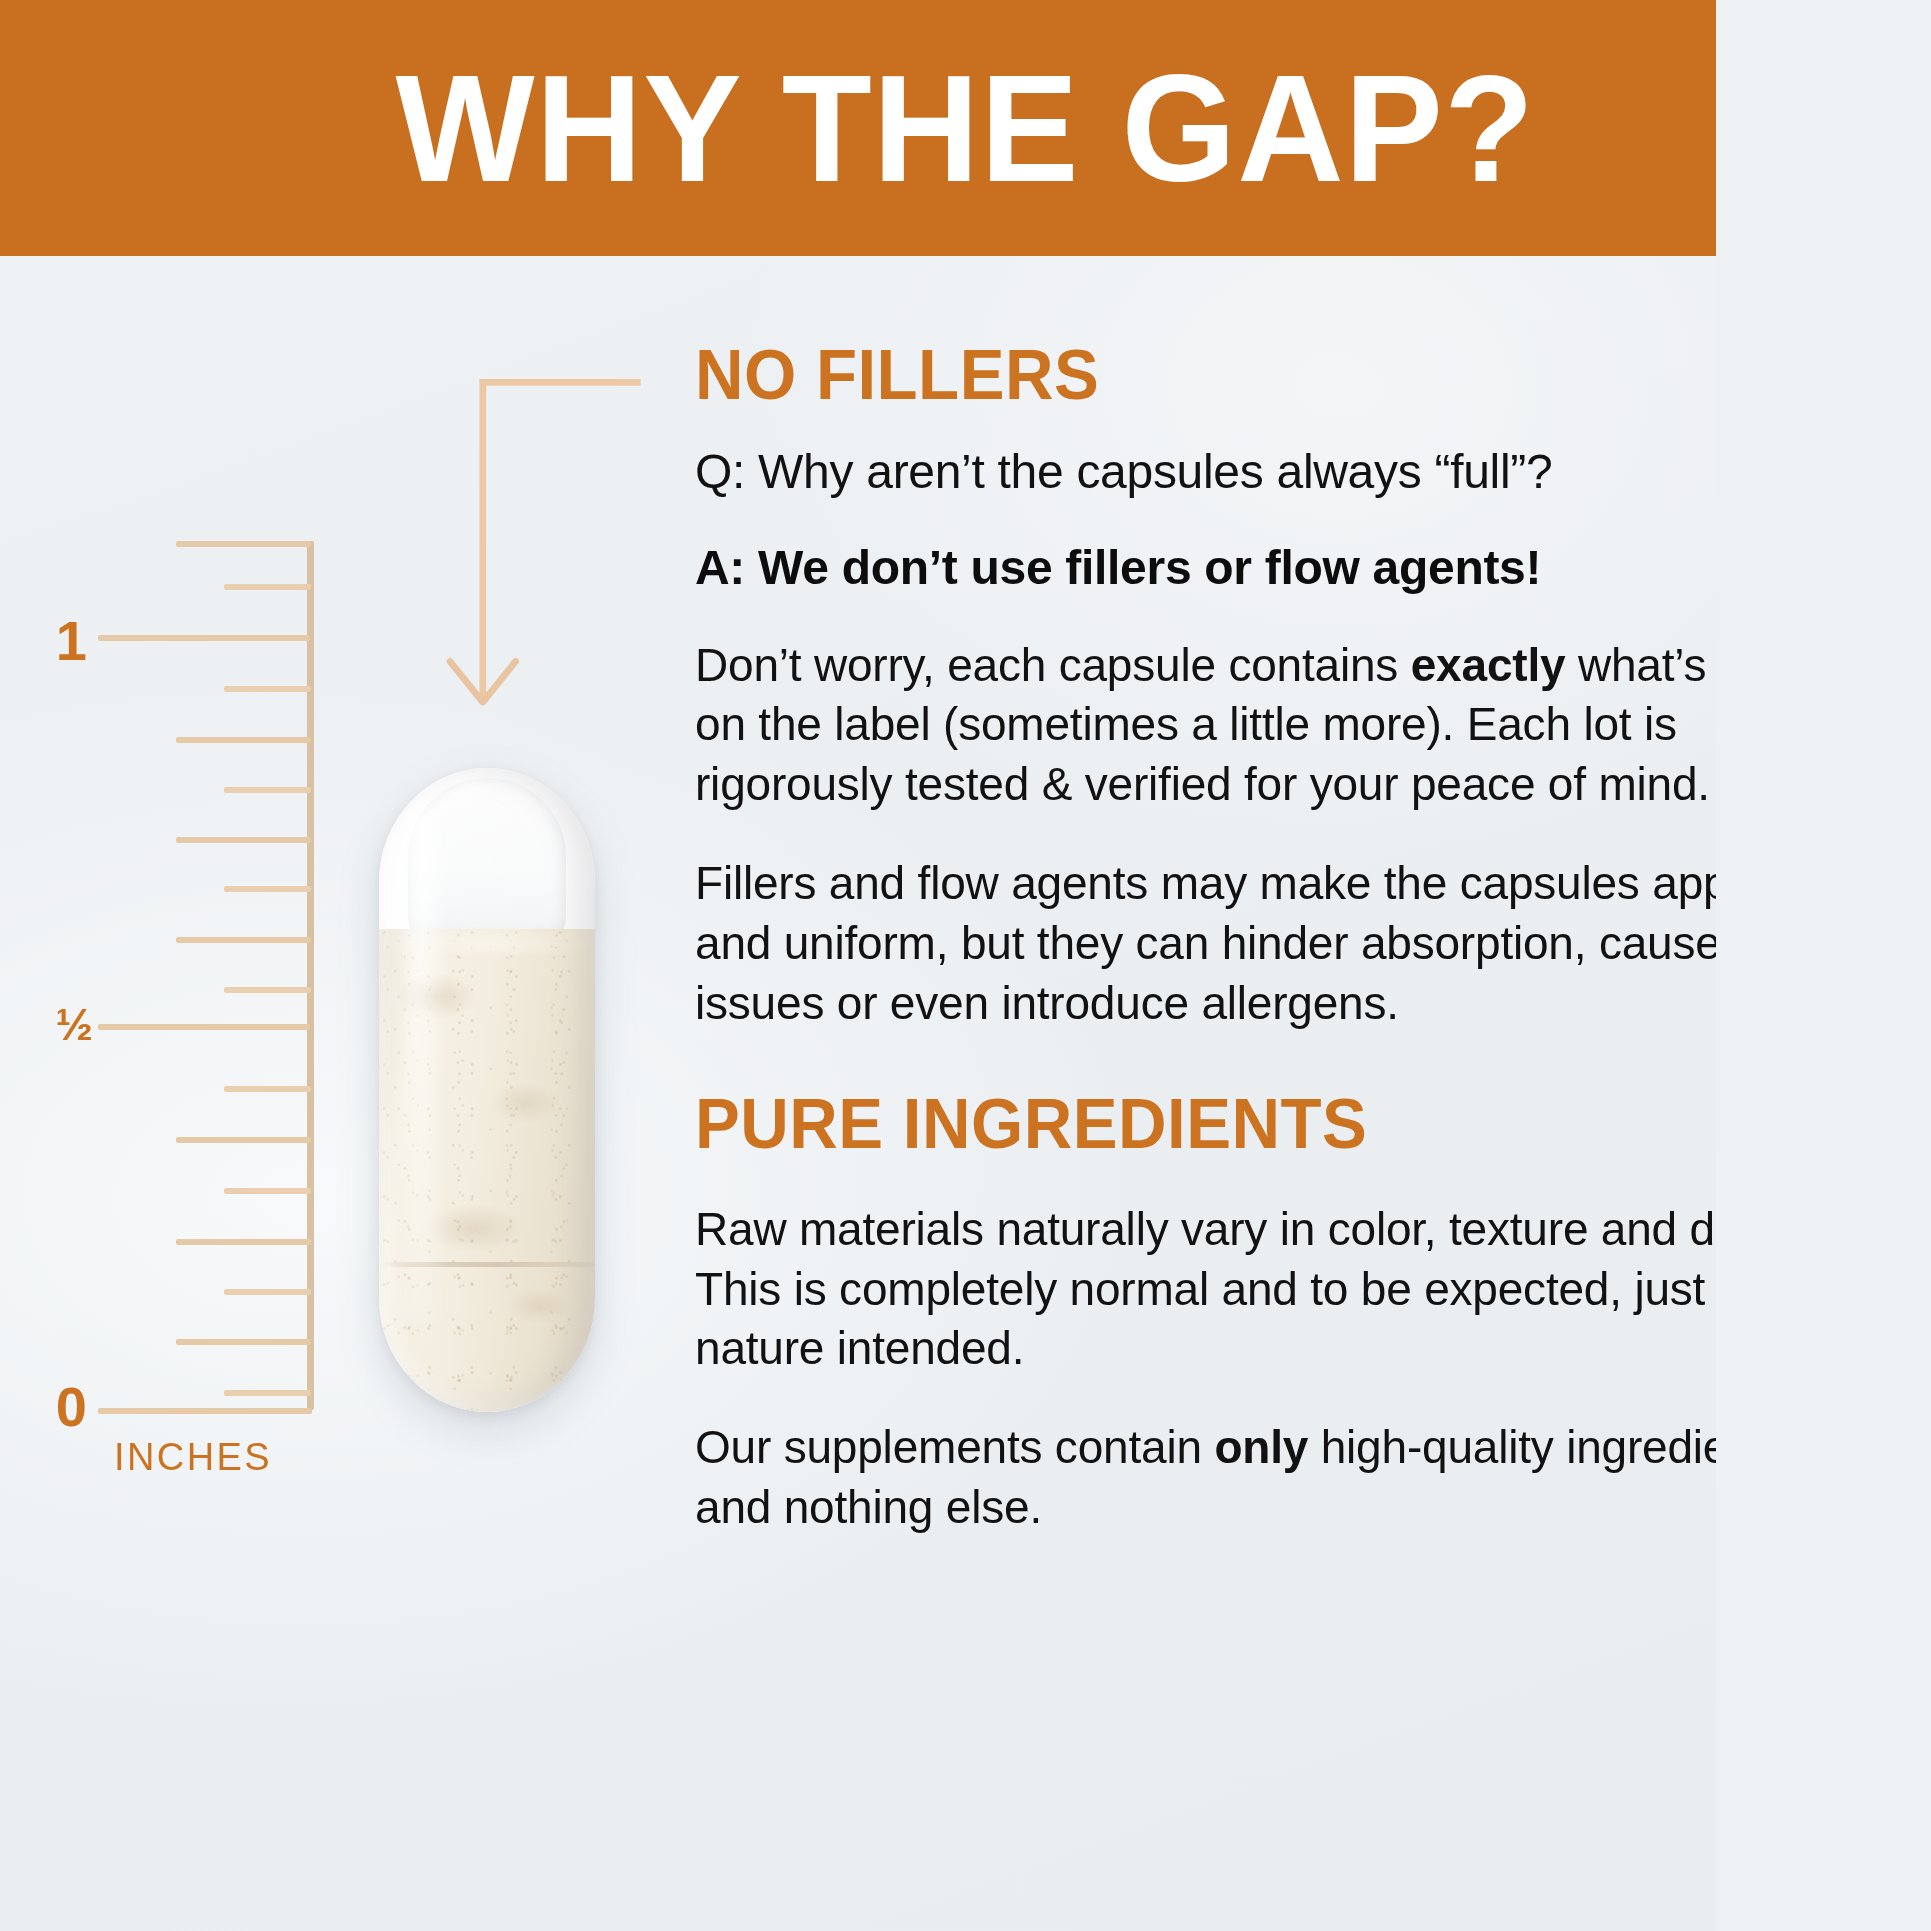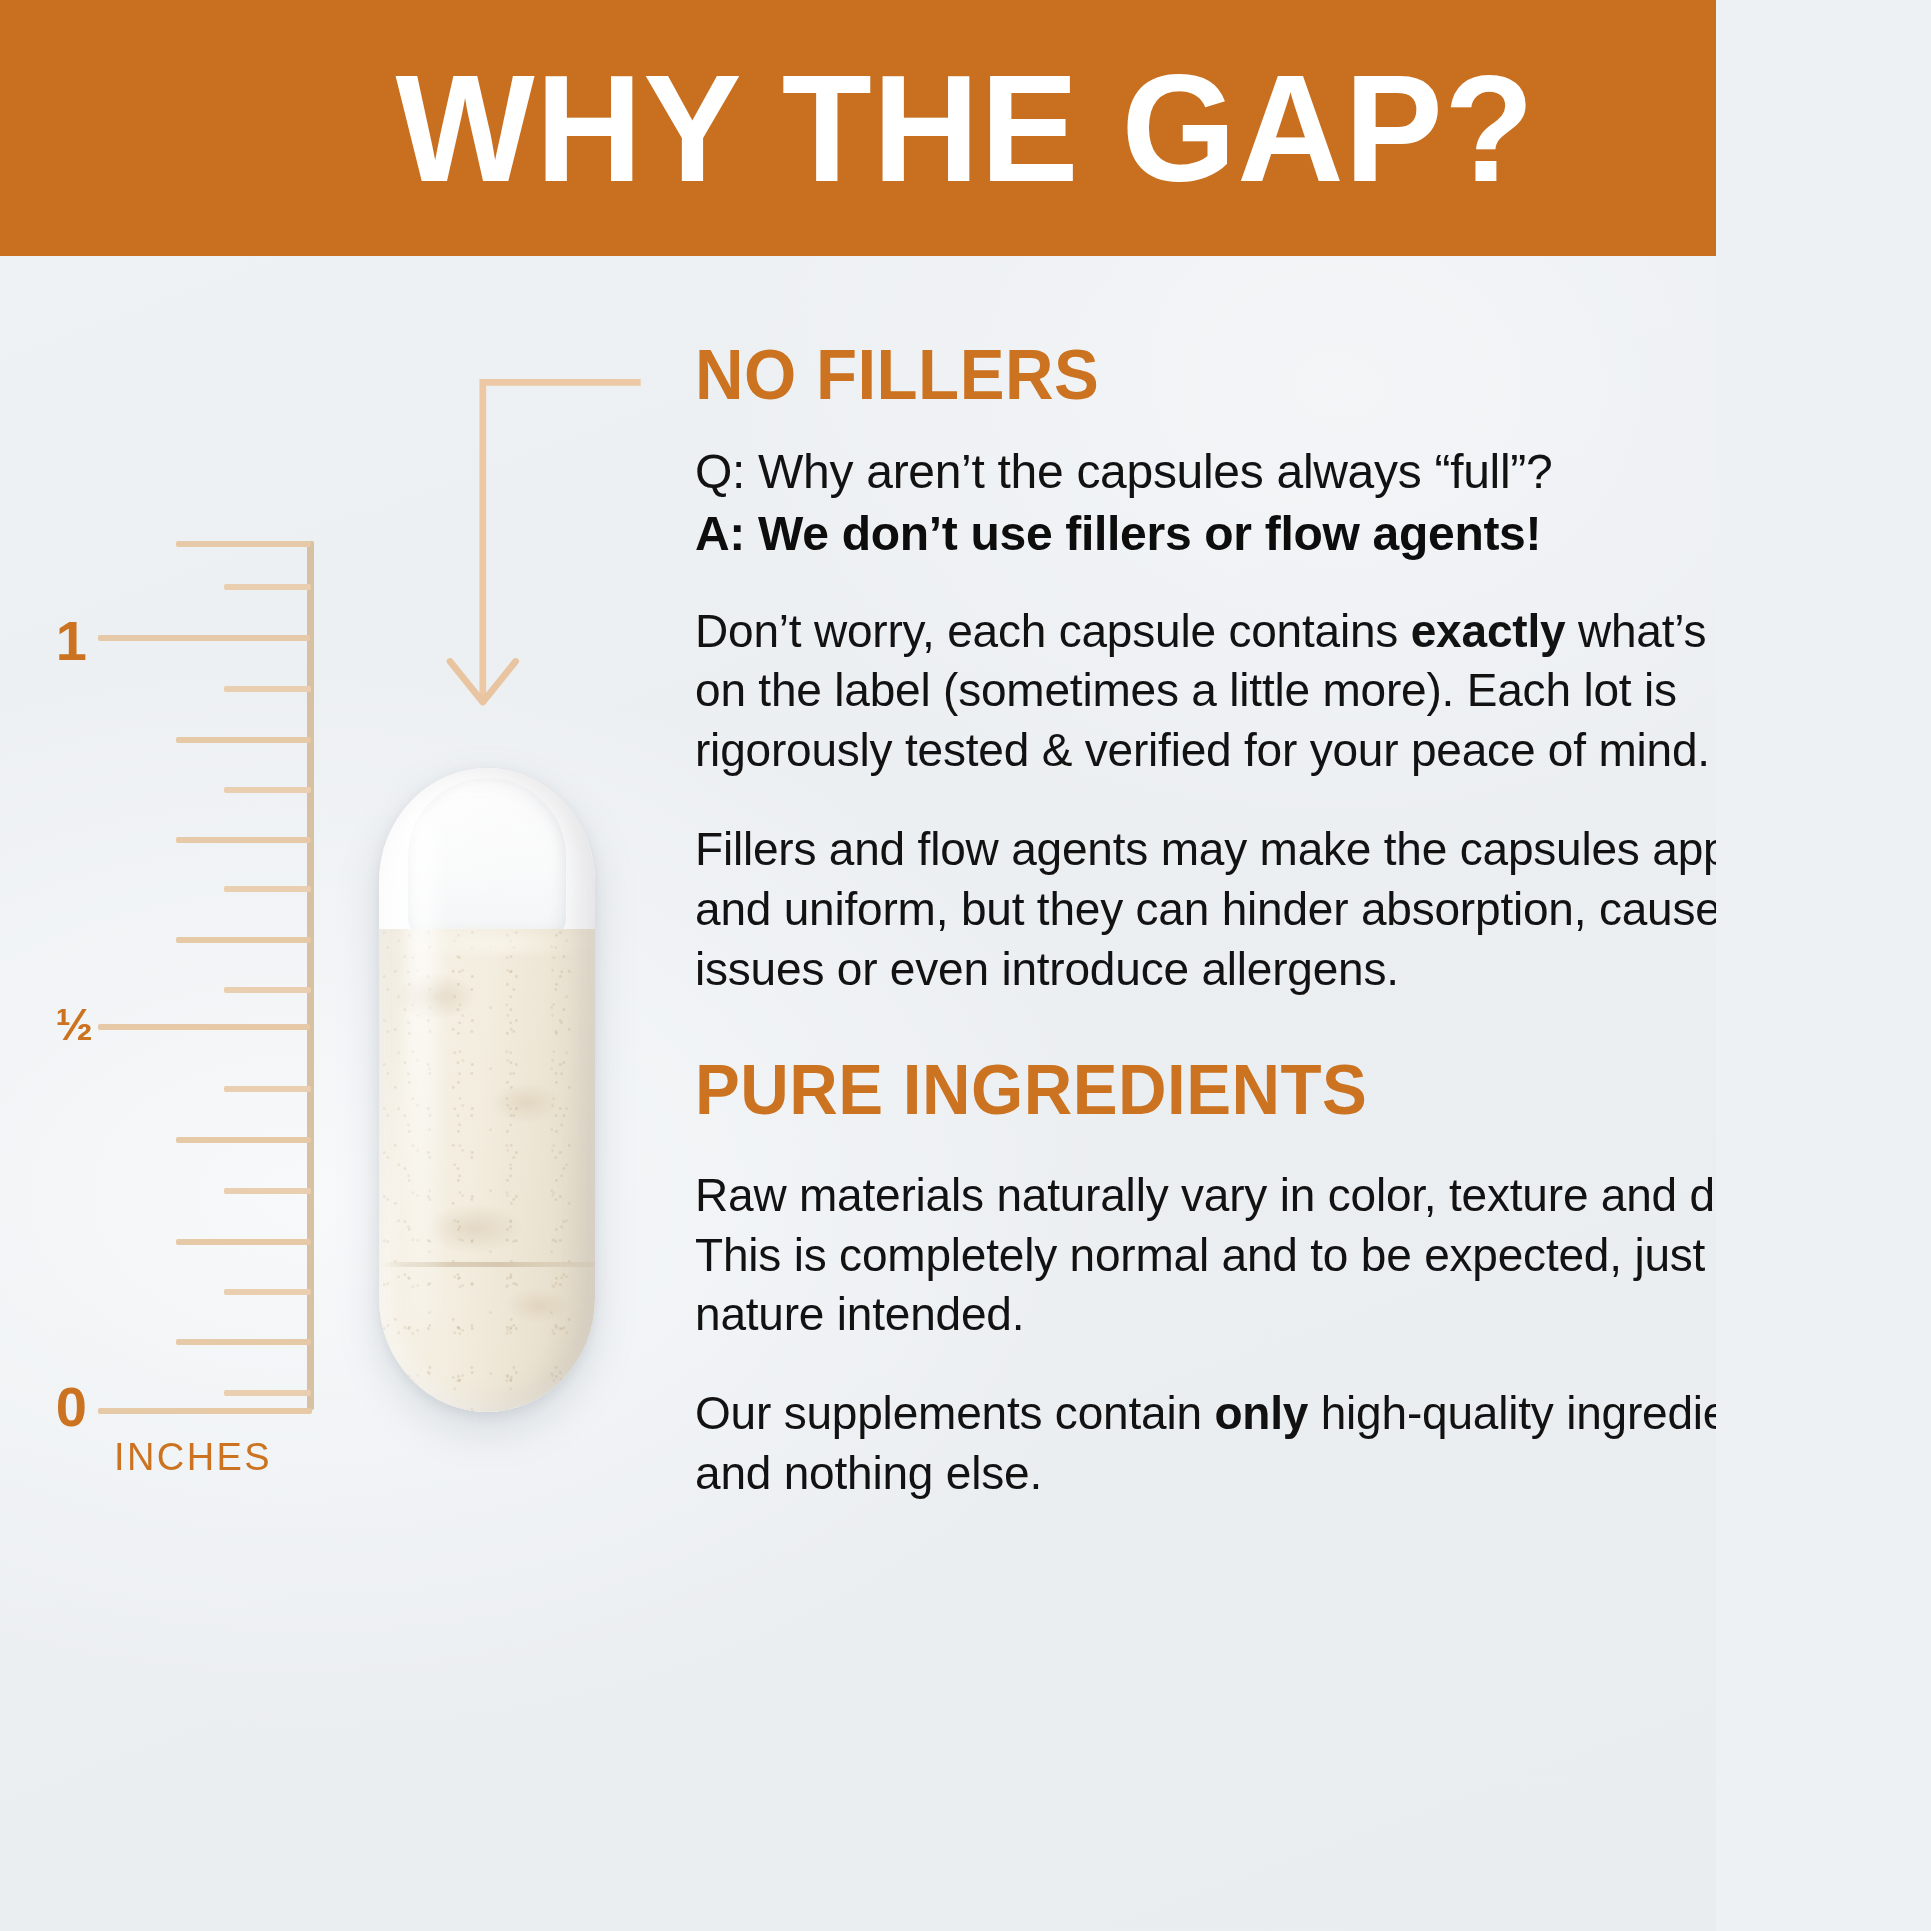--- a/index.html
+++ b/index.html
@@ -183,21 +183,21 @@
     color:#121212;
     line-height:1.18;
     margin-top:33px;
     letter-spacing:-0.3px;
   }
   .aline {
     font-weight:bold;
     font-size:48px;
     color:#0d0d0d;
     line-height:1.18;
-    margin-top:5px;
+    margin-top:39px;
     letter-spacing:-0.3px;
   }
   .para {
     font-size:46px;
     color:#121212;
     line-height:1.30;
     margin-top:39px;
     letter-spacing:-0.2px;
     max-width:1173px;
   }

